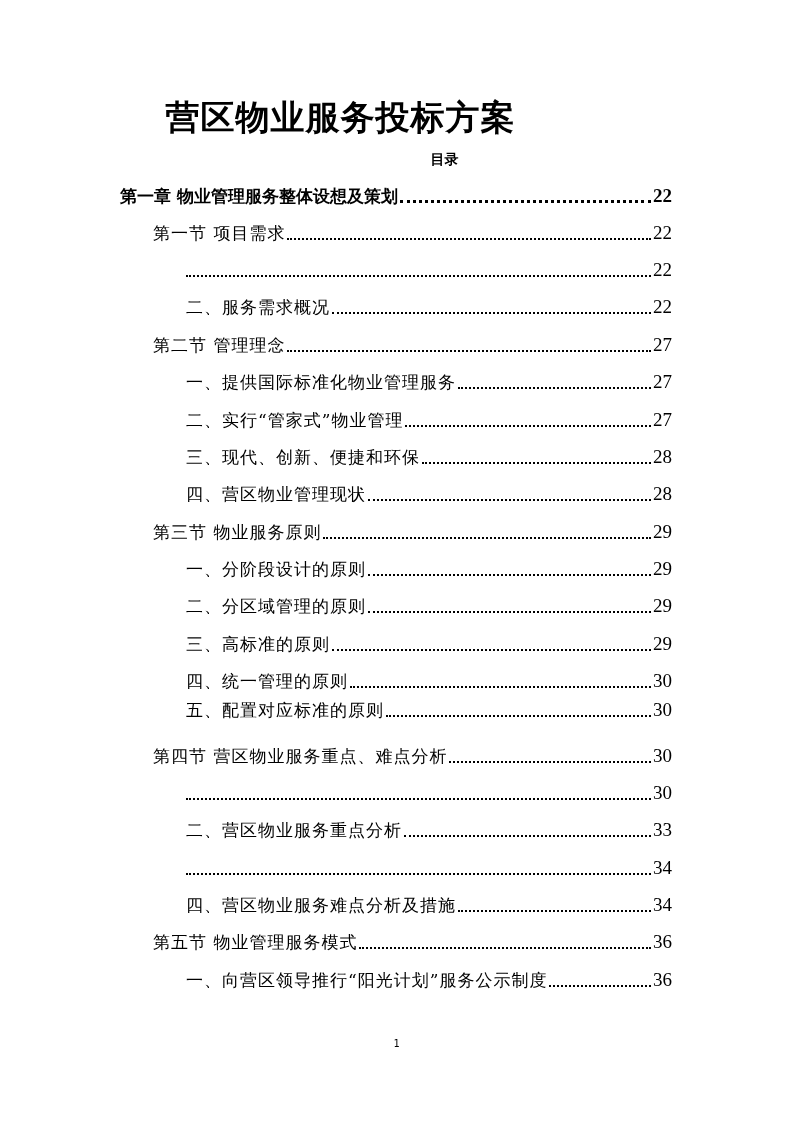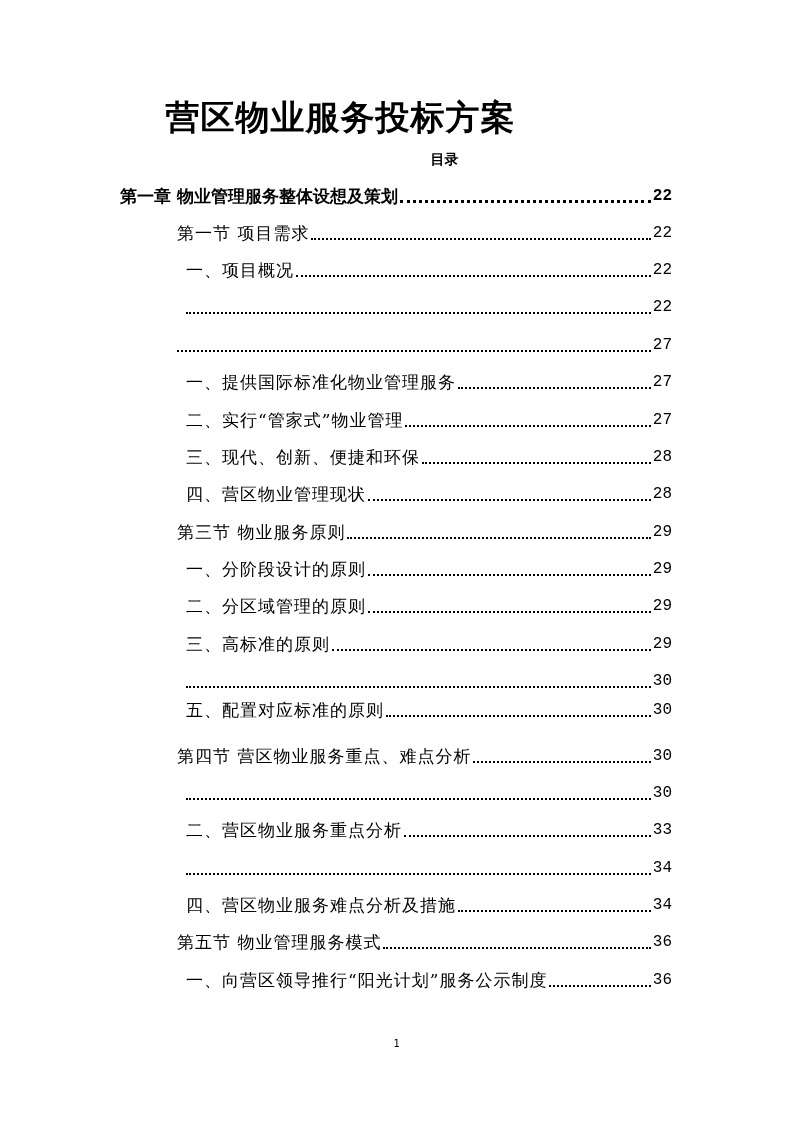--- a/index.html
+++ b/index.html
@@ -12,27 +12,27 @@
               font-family: "DejaVu Sans", "Liberation Sans", sans-serif; font-weight: bold;
               font-size: 14px; line-height: 26px; padding-left: 48px; }
   .toc { position: absolute; top: 176px; left: 0; width: 793px; }
   .toc-row { position: absolute; height: 36px; display: flex; align-items: center;
              font-size: 17px; line-height: 36px; right: 121px; }
   .toc-row .label { white-space: nowrap; padding-right: 2px; letter-spacing: 1px; }
   .toc-row .dots { flex: 1; overflow: hidden; white-space: nowrap; height: 36px;
                    position: relative; }
   .toc-row .dots::before { content: ""; position: absolute; left: 0; right: 0; bottom: 11px;
                            border-bottom: 2px dotted #000; }
-  .toc-row .page { padding-left: 2px; font-family: Liberation Mono, monospace;
-                   font-size: 16px; }
+  .toc-row .page { padding-left: 2px; font-family: Liberation Serif, serif;
+                   font-size: 19px; }
   .lvl1 { left: 120px; font-family: "DejaVu Sans", "Liberation Sans", sans-serif; font-weight: bold; }
   .lvl1 .label { letter-spacing: 0; }
   .lvl1 .page { font-weight: bold; }
   .lvl1 .dots::before { border-bottom: 3px dotted #000; }
-  .lvl2 { left: 153px; margin-left: 24px; }
+  .lvl2 { left: 153px; }
   .lvl3 { left: 186px; }
   .footer-page { position: absolute; top: 1038px; left: 0; width: 793px; text-align: center;
                  font-family: "DejaVu Sans Mono", "Liberation Mono", monospace; font-size: 10px; }
 </style>
 </head>
 <body>
 
 <div class="title">营区物业服务投标方案</div>
 <div class="subtitle">目录</div>
 
@@ -41,29 +41,30 @@
       <span class="label">第一章  物业管理服务整体设想及策划</span>
       <span class="dots"></span>
       <span class="page">22</span>
     </div>
   <div class="toc-row lvl2" style="top:39px">
       <span class="label">第一节  项目需求</span>
       <span class="dots"></span>
       <span class="page">22</span>
     </div>
   <div class="toc-row lvl3" style="top:76px">
-      <span class="label">一、项目概况</span>
       <span class="dots"></span>
       <span class="page">22</span>
     </div>
   <div class="toc-row lvl3" style="top:113px">
+      <span class="label">二、服务需求概况</span>
       <span class="dots"></span>
       <span class="page">22</span>
     </div>
   <div class="toc-row lvl2" style="top:151px">
+      <span class="label">第二节  管理理念</span>
       <span class="dots"></span>
       <span class="page">27</span>
     </div>
   <div class="toc-row lvl3" style="top:188px">
       <span class="label">一、提供国际标准化物业管理服务</span>
       <span class="dots"></span>
       <span class="page">27</span>
     </div>
   <div class="toc-row lvl3" style="top:226px">
       <span class="label">二、实行“管家式”物业管理</span>
@@ -94,20 +95,21 @@
       <span class="label">二、分区域管理的原则</span>
       <span class="dots"></span>
       <span class="page">29</span>
     </div>
   <div class="toc-row lvl3" style="top:450px">
       <span class="label">三、高标准的原则</span>
       <span class="dots"></span>
       <span class="page">29</span>
     </div>
   <div class="toc-row lvl3" style="top:487px">
+      <span class="label">四、统一管理的原则</span>
       <span class="dots"></span>
       <span class="page">30</span>
     </div>
   <div class="toc-row lvl3" style="top:516px">
       <span class="label">五、配置对应标准的原则</span>
       <span class="dots"></span>
       <span class="page">30</span>
     </div>
   <div class="toc-row lvl2" style="top:562px">
       <span class="label">第四节  营区物业服务重点、难点分析</span>

